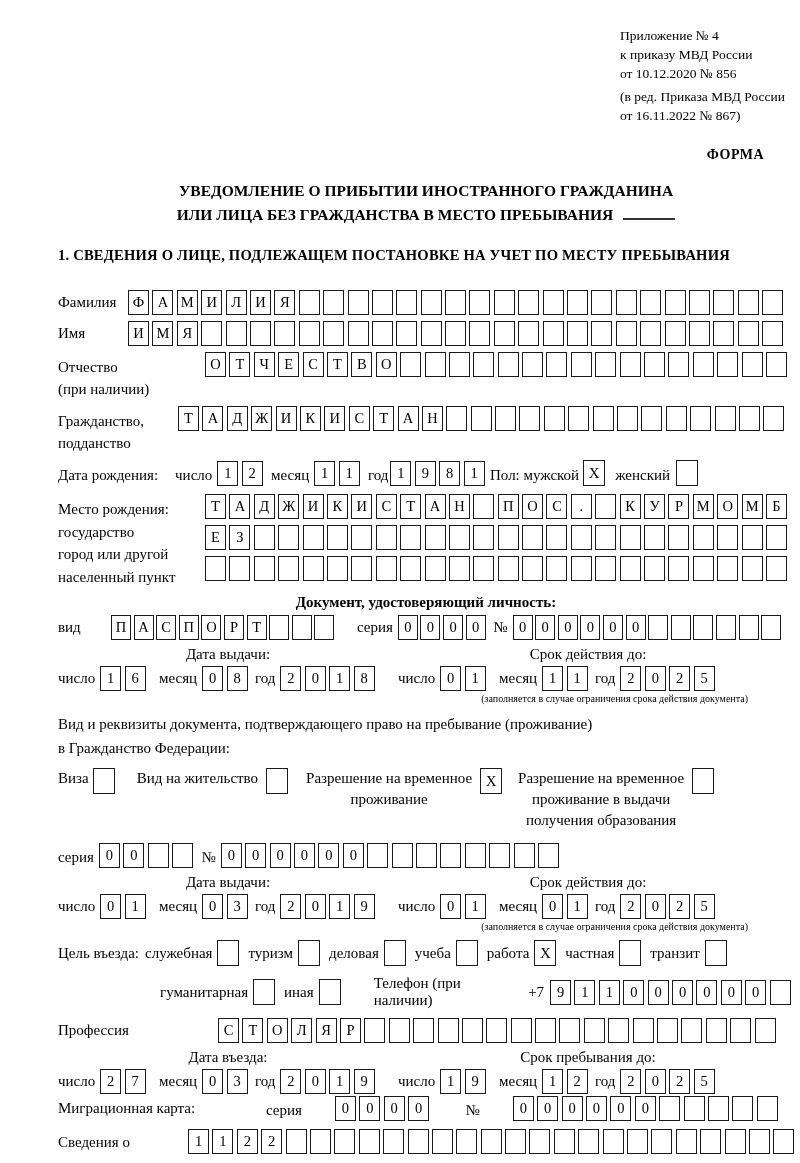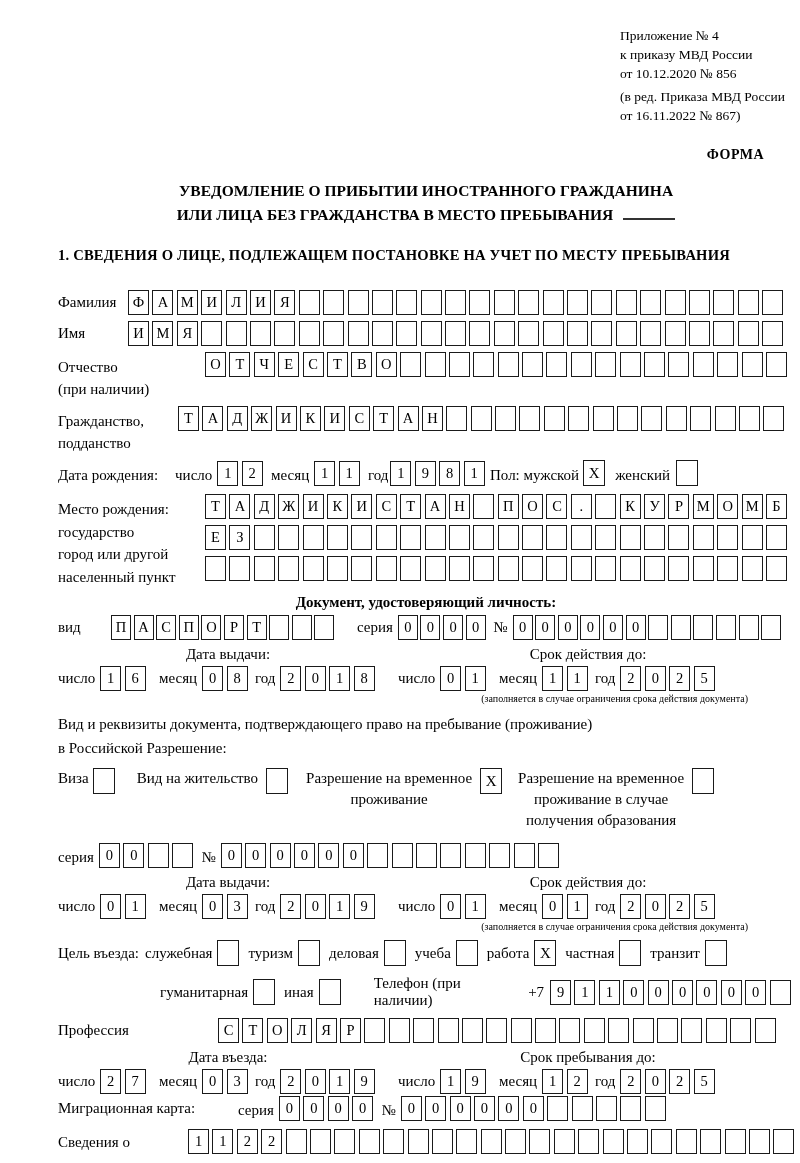--- a/index.html
+++ b/index.html
@@ -412,42 +412,42 @@
             <span class="cell">0</span>
             <span class="cell">2</span>
             <span class="cell">5</span>
           </div>
       </div>
     </div>
   </div>
   <div class="note">(заполняется в случае ограничения срока действия документа)</div>
 
   <div class="plain">Вид и реквизиты документа, подтверждающего право на пребывание (проживание)</div>
-  <div class="plain">в Российской Разрешение:</div>
+  <div class="plain">в Гражданство Федерации:</div>
 
   <div class="permits">
     <div class="popt">
       <div class="ptxt">Виза</div>
       <span class="cb" style="margin-left:4px;"></span>
     </div>
     <div class="popt" style="margin-left:22px;">
       <div class="ptxt">Вид на жительство</div>
       <span class="cb"></span>
     </div>
     <div class="popt" style="margin-left:18px;">
       <div class="ptxt">
         <div>Разрешение на временное</div>
         <div>проживание</div>
       </div>
       <span class="cb">X</span>
     </div>
     <div class="popt" style="margin-left:16px;">
       <div class="ptxt">
         <div>Разрешение на временное</div>
-        <div>проживание в случае</div>
+        <div>проживание в выдачи</div>
         <div>получения образования</div>
       </div>
       <span class="cb"></span>
     </div>
   </div>
 
   <div class="frow" style="align-items:center;">
     <span class="inlbl" style="margin-left:0;">серия</span>
     <div class="cells">
         <span class="cell">0</span>
@@ -629,21 +629,21 @@
         <div class="cells">
             <span class="cell">2</span>
             <span class="cell">0</span>
             <span class="cell">2</span>
             <span class="cell">5</span>
           </div>
       </div>
     </div>
   </div>
 
-  <div class="mcard" style="margin-top:0;">
+  <div class="mcard" style="margin-top:0;gap:28px;">
     <span style="width:175px;flex:none;">Миграционная карта:</span>
     <span class="inlbl">серия</span>
     <div class="cells">
         <span class="cell">0</span>
         <span class="cell">0</span>
         <span class="cell">0</span>
         <span class="cell">0</span>
       </div>
     <span class="inlbl">№</span>
     <div class="cells">

